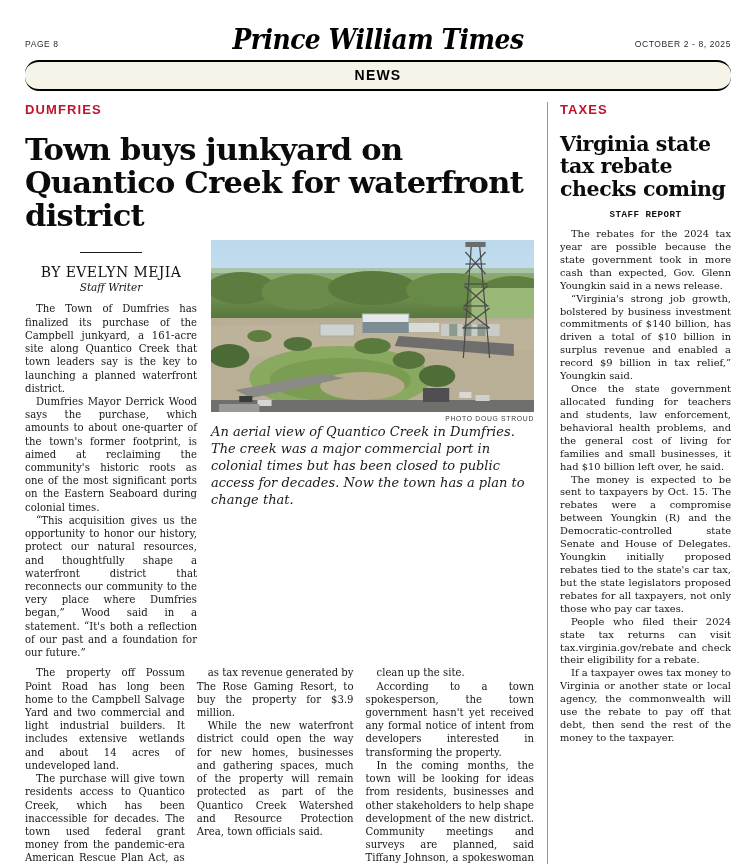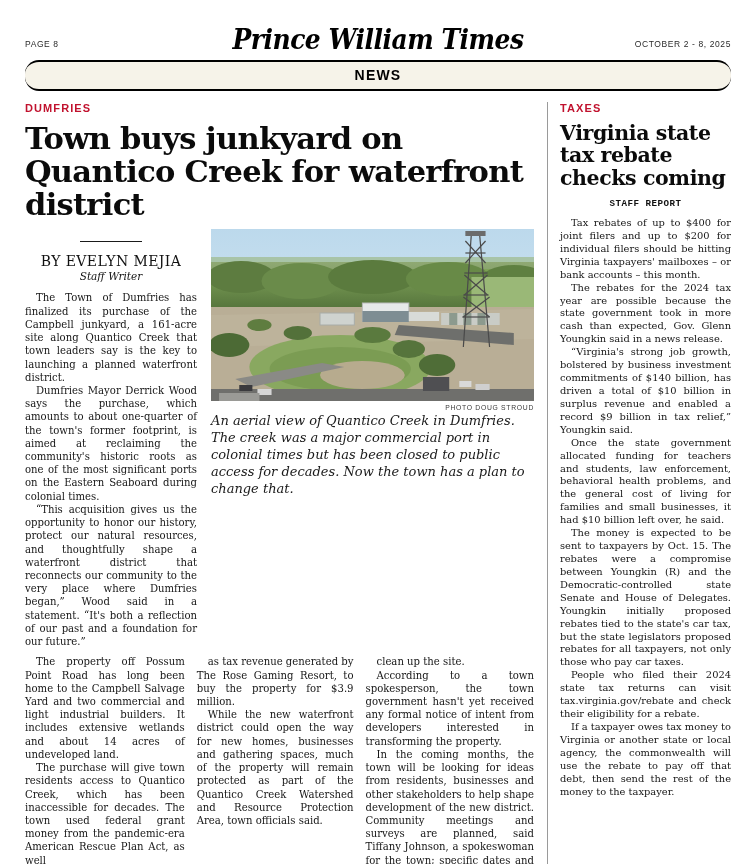--- a/index.html
+++ b/index.html
@@ -76,24 +76,24 @@
   .main-block { width: 522px; padding-right: 13px; }
   .rail {
     width: 184px;
     padding-left: 12px;
     border-left: 1px solid #9a9a9a;
   }
 
   .kicker {
     font-family: "Liberation Sans", sans-serif;
     font-weight: bold;
-    font-size: 11px;
+    font-size: 13px;
     letter-spacing: 1.1px;
     color: #c1122e;
-    margin-bottom: 8px;
+    margin-bottom: 16px;
   }
 
   .hed-main {
     font-family: "DejaVu Serif", serif;
     font-weight: bold;
     font-size: 30.5px;
     line-height: 1.08;
     letter-spacing: -0.7px;
     color: #0b0b0b;
     margin: 0 0 8px 0;
@@ -334,21 +334,20 @@
 
         </div>
       </div>
     </div>
 
     <div class="rail">
       <div class="kicker">TAXES</div>
       <h2 class="hed-rail">Virginia state tax rebate checks coming</h2>
       <div class="staff-report">STAFF REPORT</div>
       <div class="bodytext">
-        <p>Tax rebates of up to $400 for joint filers and up to $200 for individual filers should be hitting Virginia taxpayers' mailboxes – or bank accounts – this month.</p>
         <p>The rebates for the 2024 tax year are possible because the state government took in more cash than expected, Gov. Glenn Youngkin said in a news release.</p>
         <p>“Virginia's strong job growth, bolstered by business investment commitments of $140 billion, has driven a total of $10 billion in surplus revenue and enabled a record $9 billion in tax relief,” Youngkin said.</p>
         <p>Once the state government allocated funding for teachers and students, law enforcement, behavioral health problems, and the general cost of living for families and small businesses, it had $10 billion left over, he said.</p>
         <p>The money is expected to be sent to taxpayers by Oct. 15. The rebates were a compromise between Youngkin (R) and the Democratic-controlled state Senate and House of Delegates. Youngkin initially proposed rebates tied to the state's car tax, but the state legislators proposed rebates for all taxpayers, not only those who pay car taxes.</p>
         <p>People who filed their 2024 state tax returns can visit tax.virginia.gov/rebate and check their eligibility for a rebate.</p>
         <p>If a taxpayer owes tax money to Virginia or another state or local agency, the commonwealth will use the rebate to pay off that debt, then send the rest of the money to the taxpayer.</p>
       </div>
     </div>
   </div>
 

